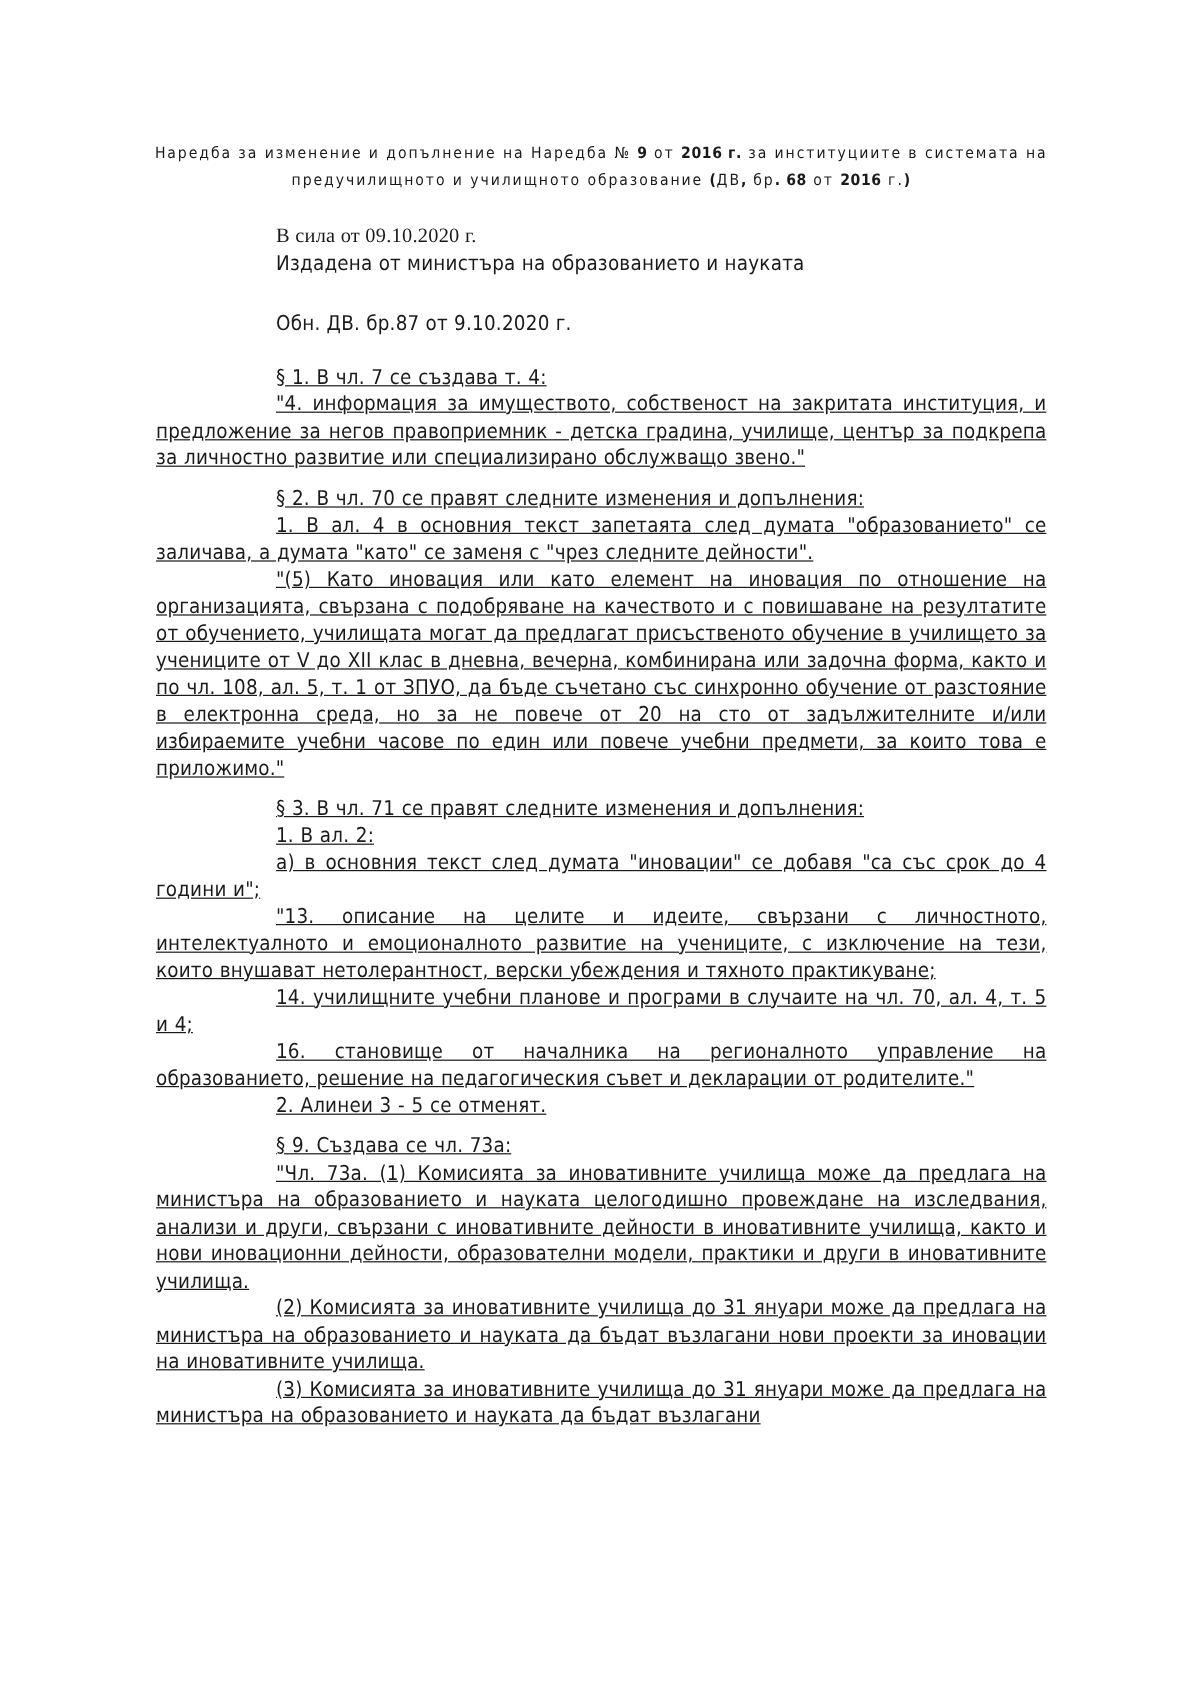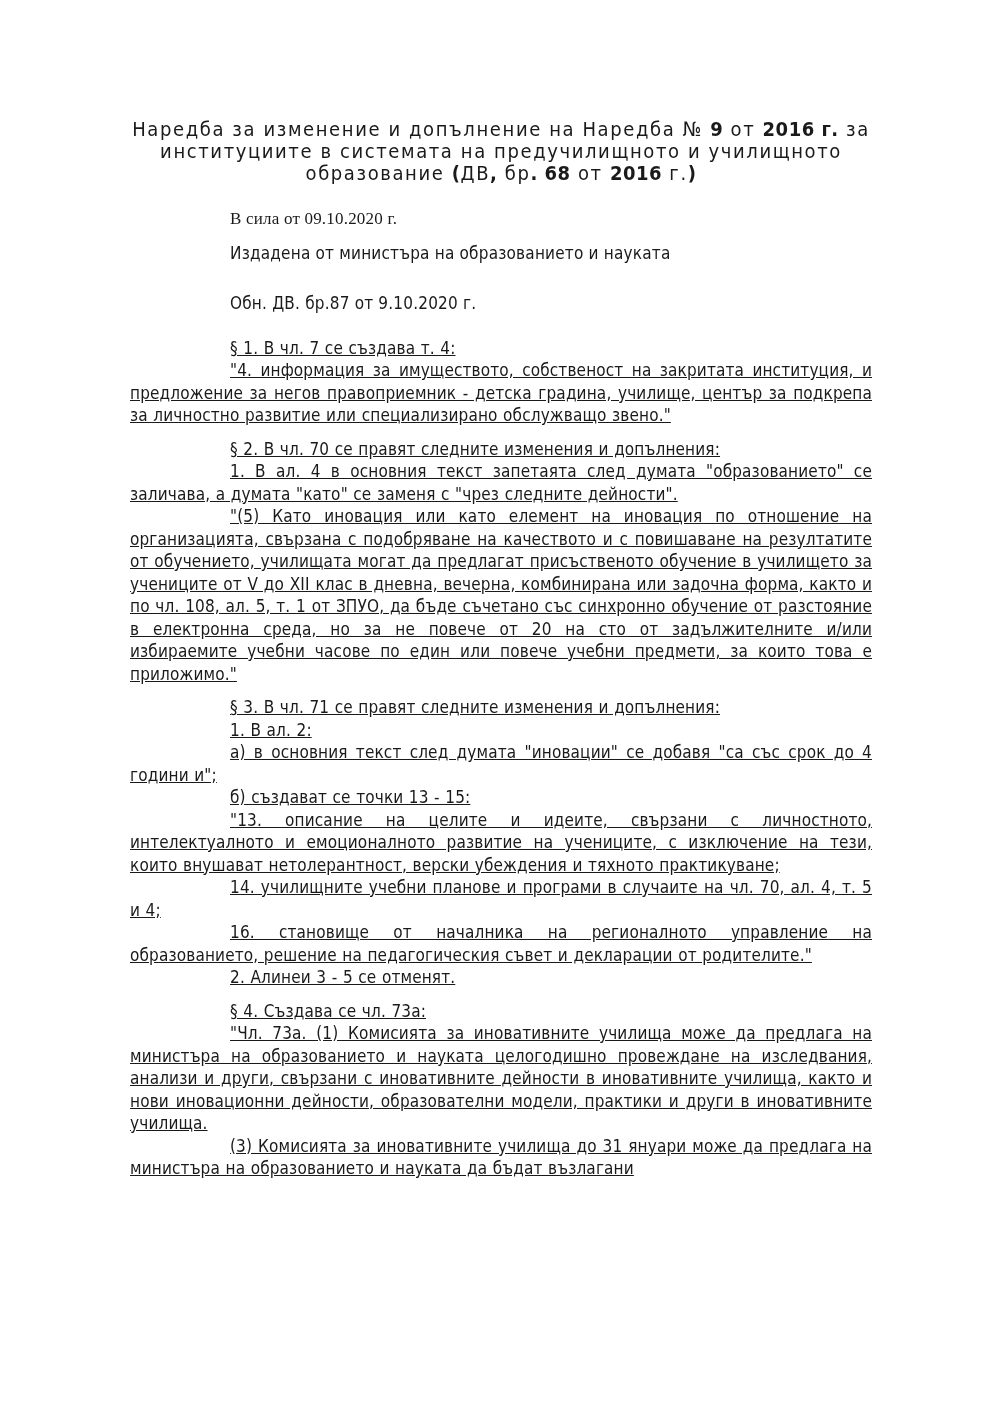--- a/index.html
+++ b/index.html
@@ -6,21 +6,21 @@
     body {
       width: 1000px; height: 1415px; position: relative; overflow: hidden;
       font-family: "DejaVu Sans", sans-serif; color: #1a1a1a;
     }
     .page {
       position: absolute; left: 130px; top: 118px; width: 742px;
       font-size: 17px; line-height: 22.5px;
       font-stretch: condensed;
     }
     .title {
-      text-align: center; font-size: 20px; line-height: 22px;
+      text-align: center; font-size: 13px; line-height: 22px;
       letter-spacing: 1.6px; margin: 0 -10px 0 -10px;
     }
     .title b { font-weight: bold; letter-spacing: 0.5px; }
     .meta { margin-left: 100px; letter-spacing: 0.2px; }
     .p {
       text-align: justify; text-indent: 100px; margin: 0;
       letter-spacing: 0.15px; word-spacing: 0.5px;
     }
     .gap-s { height: 11px; }
     .gap-m { height: 22px; }
@@ -28,48 +28,48 @@
   </style>
 </head>
 <body>
 
 <div class="page">
 
   <div class="title"><span>Наредба за изменение и допълнение на Наредба № </span><b>9</b><span> от </span><b>2016</b><b> г.</b><span> за институциите в системата на предучилищното и училищното образование </span><b>(</b><span>ДВ</span><b>,</b><span> бр</span><b>.</b><b> 68</b><span> от </span><b>2016</b><span> г.</span><b>)</b></div>
 
   <div class="gap-m"></div>
   <div class="meta" style="margin-top:2px;font-family:Liberation Serif, serif;">В сила от 09.10.2020 г.</div>
-  <div class="meta" style="margin-top:11px;">Издадена от министъра на образованието и науката</div>
+  <div class="meta" style="">Издадена от министъра на образованието и науката</div>
   <div class="meta" style="margin-top:28px;">Обн. ДВ. бр.87 от 9.10.2020 г.</div>
 
   <div class="gap-m"></div>
   <div class="block">
     <p class="p">§ 1. В чл. 7 се създава т. 4:</p>
     <p class="p">"4. информация за имуществото, собственост на закритата институция, и предложение за негов правоприемник - детска градина, училище, център за подкрепа за личностно развитие или специализирано обслужващо звено."</p>
   </div>
 
   <div class="gap-s"></div>
   <div class="block">
     <p class="p">§ 2. В чл. 70 се правят следните изменения и допълнения:</p>
     <p class="p">1. В ал. 4 в основния текст запетаята след думата "образованието" се заличава, а думата "като" се заменя с "чрез следните дейности".</p>
     <p class="p">"(5) Като иновация или като елемент на иновация по отношение на организацията, свързана с подобряване на качеството и с повишаване на резултатите от обучението, училищата могат да предлагат присъственото обучение в училището за учениците от V до XII клас в дневна, вечерна, комбинирана или задочна форма, както и по чл. 108, ал. 5, т. 1 от ЗПУО, да бъде съчетано със синхронно обучение от разстояние в електронна среда, но за не повече от 20 на сто от задължителните и/или избираемите учебни часове по един или повече учебни предмети, за които това е приложимо."</p>
   </div>
 
   <div class="gap-s"></div>
   <div class="block">
     <p class="p">§ 3. В чл. 71 се правят следните изменения и допълнения:</p>
     <p class="p">1. В ал. 2:</p>
     <p class="p">а) в основния текст след думата "иновации" се добавя "са със срок до 4 години и";</p>
-    <p class="p">б) създават се точки 13 - 15:</p>
     <p class="p">"13. описание на целите и идеите, свързани с личностното, интелектуалното и емоционалното развитие на учениците, с изключение на тези, които внушават нетолерантност, верски убеждения и тяхното практикуване;</p>
     <p class="p">14. училищните учебни планове и програми в случаите на чл. 70, ал. 4, т. 5 и 4;</p>
     <p class="p">16. становище от началника на регионалното управление на образованието, решение на педагогическия съвет и декларации от родителите."</p>
     <p class="p">2. Алинеи 3 - 5 се отменят.</p>
   </div>
 
   <div class="gap-s"></div>
   <div class="block">
-    <p class="p">§ 4. Създава се чл. 73а:</p>
+    <p class="p">§ 9. Създава се чл. 73а:</p>
     <p class="p">"Чл. 73а. (1) Комисията за иновативните училища може да предлага на министъра на образованието и науката целогодишно провеждане на изследвания, анализи и други, свързани с иновативните дейности в иновативните училища, както и нови иновационни дейности, образователни модели, практики и други в иновативните училища.</p>
+    <p class="p">(2) Комисията за иновативните училища до 31 януари може да предлага на министъра на образованието и науката да бъдат възлагани нови проекти за иновации на иновативните училища.</p>
     <p class="p">(3) Комисията за иновативните училища до 31 януари може да предлага на министъра на образованието и науката да бъдат възлагани</p>
   </div>
 
 </div>
 
 </body></html>

